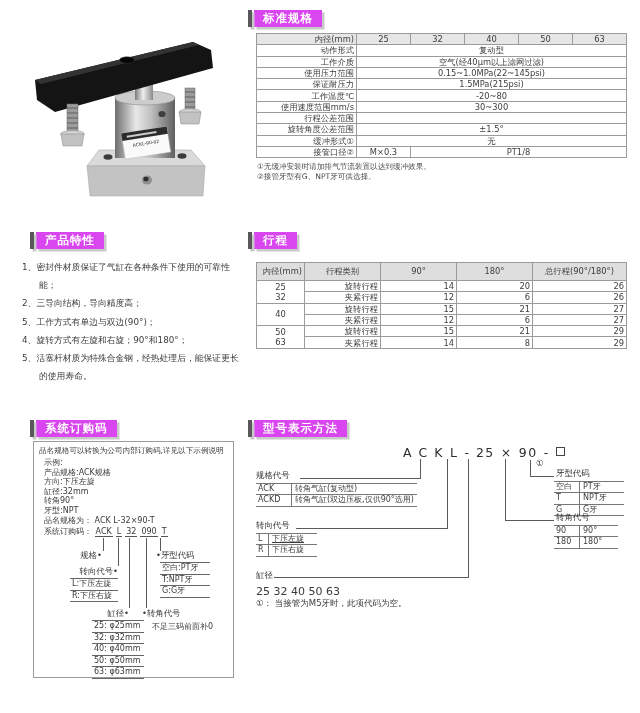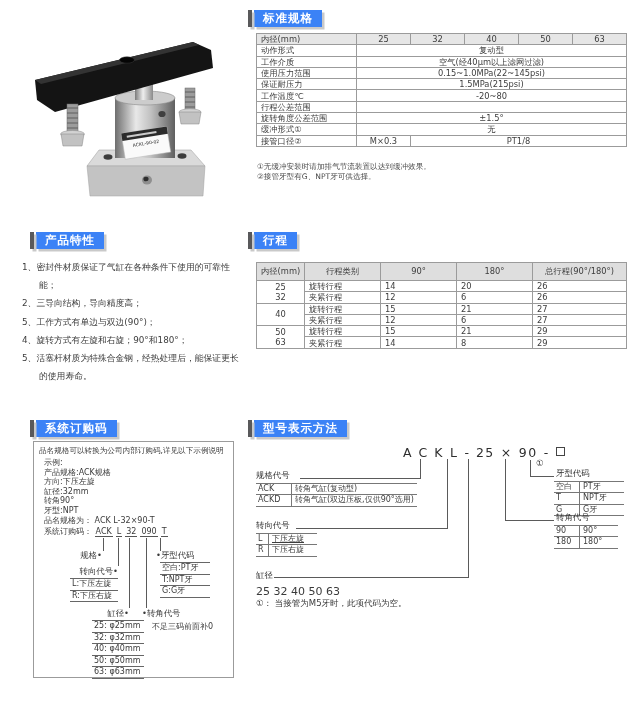--- a/index.html
+++ b/index.html
@@ -1,32 +1,32 @@
 <!DOCTYPE html>
 <html><head>
 <meta charset="utf-8">
 <style>
   * { margin:0; padding:0; box-sizing:border-box; }
   body { font-family:"DejaVu Sans", sans-serif; background:#fff; }
   #page { position:relative; width:640px; height:713px; background:#ffffff; overflow:hidden; color:#3a3a3a; }
 
   
-  .sec-h { position:absolute; height:17px; background:#3b82f6; color:#fff;
+  .sec-h { position:absolute; height:17px; background:#d946ef; color:#fff;
            font-size:11.5px; font-weight:bold; line-height:17px; padding:0 9px;
            letter-spacing:1px; box-shadow:2.5px 2.5px 0 #c9c9c9; white-space:nowrap; }
   .sec-h::before { content:""; position:absolute; left:-6px; top:0; width:3.5px; height:100%;
            background:#59595b; box-shadow:2.5px 2.5px 0 #c9c9c9; }
 
   
   table { border-collapse:collapse; table-layout:fixed; }
   .dtable { position:absolute; font-size:8.3px; color:#3d3d3d; }
   .dtable td, .dtable th { border:1px solid #9b9b9b; font-weight:normal;
            text-align:center; padding:0 2px; line-height:10.2px; height:11.3px;
            overflow:hidden; white-space:nowrap; }
-  .dtable .lbl { text-align:left; padding-left:4px; }
+  .dtable .lbl { text-align:right; padding-left:4px; }
   .dtable .hrow td { background:#e6e6e6; }
   .stroke-hd td { background:#dedede; height:18px; }
   .bore-cell { text-align:left; padding-left:4px; vertical-align:middle; }
 
   .notes { position:absolute; font-size:7.6px; line-height:9.5px; color:#4a4a4a; white-space:nowrap; }
 
   
   .features { position:absolute; font-size:8.8px; line-height:18.2px; color:#3d3d3d; }
   .features div { padding-left:17px; text-indent:-17px; }
 
@@ -164,20 +164,24 @@
         </tr>
     <tr>
           <td class="lbl">保证耐压力</td>
           <td colspan="5">1.5MPa(215psi)</td>
         </tr>
     <tr>
           <td class="lbl">工作温度℃</td>
           <td colspan="5">-20~80</td>
         </tr>
     <tr>
+          <td class="lbl">使用速度范围mm/s</td>
+          <td colspan="5">30~300</td>
+        </tr>
+    <tr>
           <td class="lbl">行程公差范围</td>
           <td colspan="5"></td>
         </tr>
     <tr>
           <td class="lbl">旋转角度公差范围</td>
           <td colspan="5">±1.5°</td>
         </tr>
     <tr>
           <td class="lbl">缓冲形式①</td>
           <td colspan="5">无</td>

